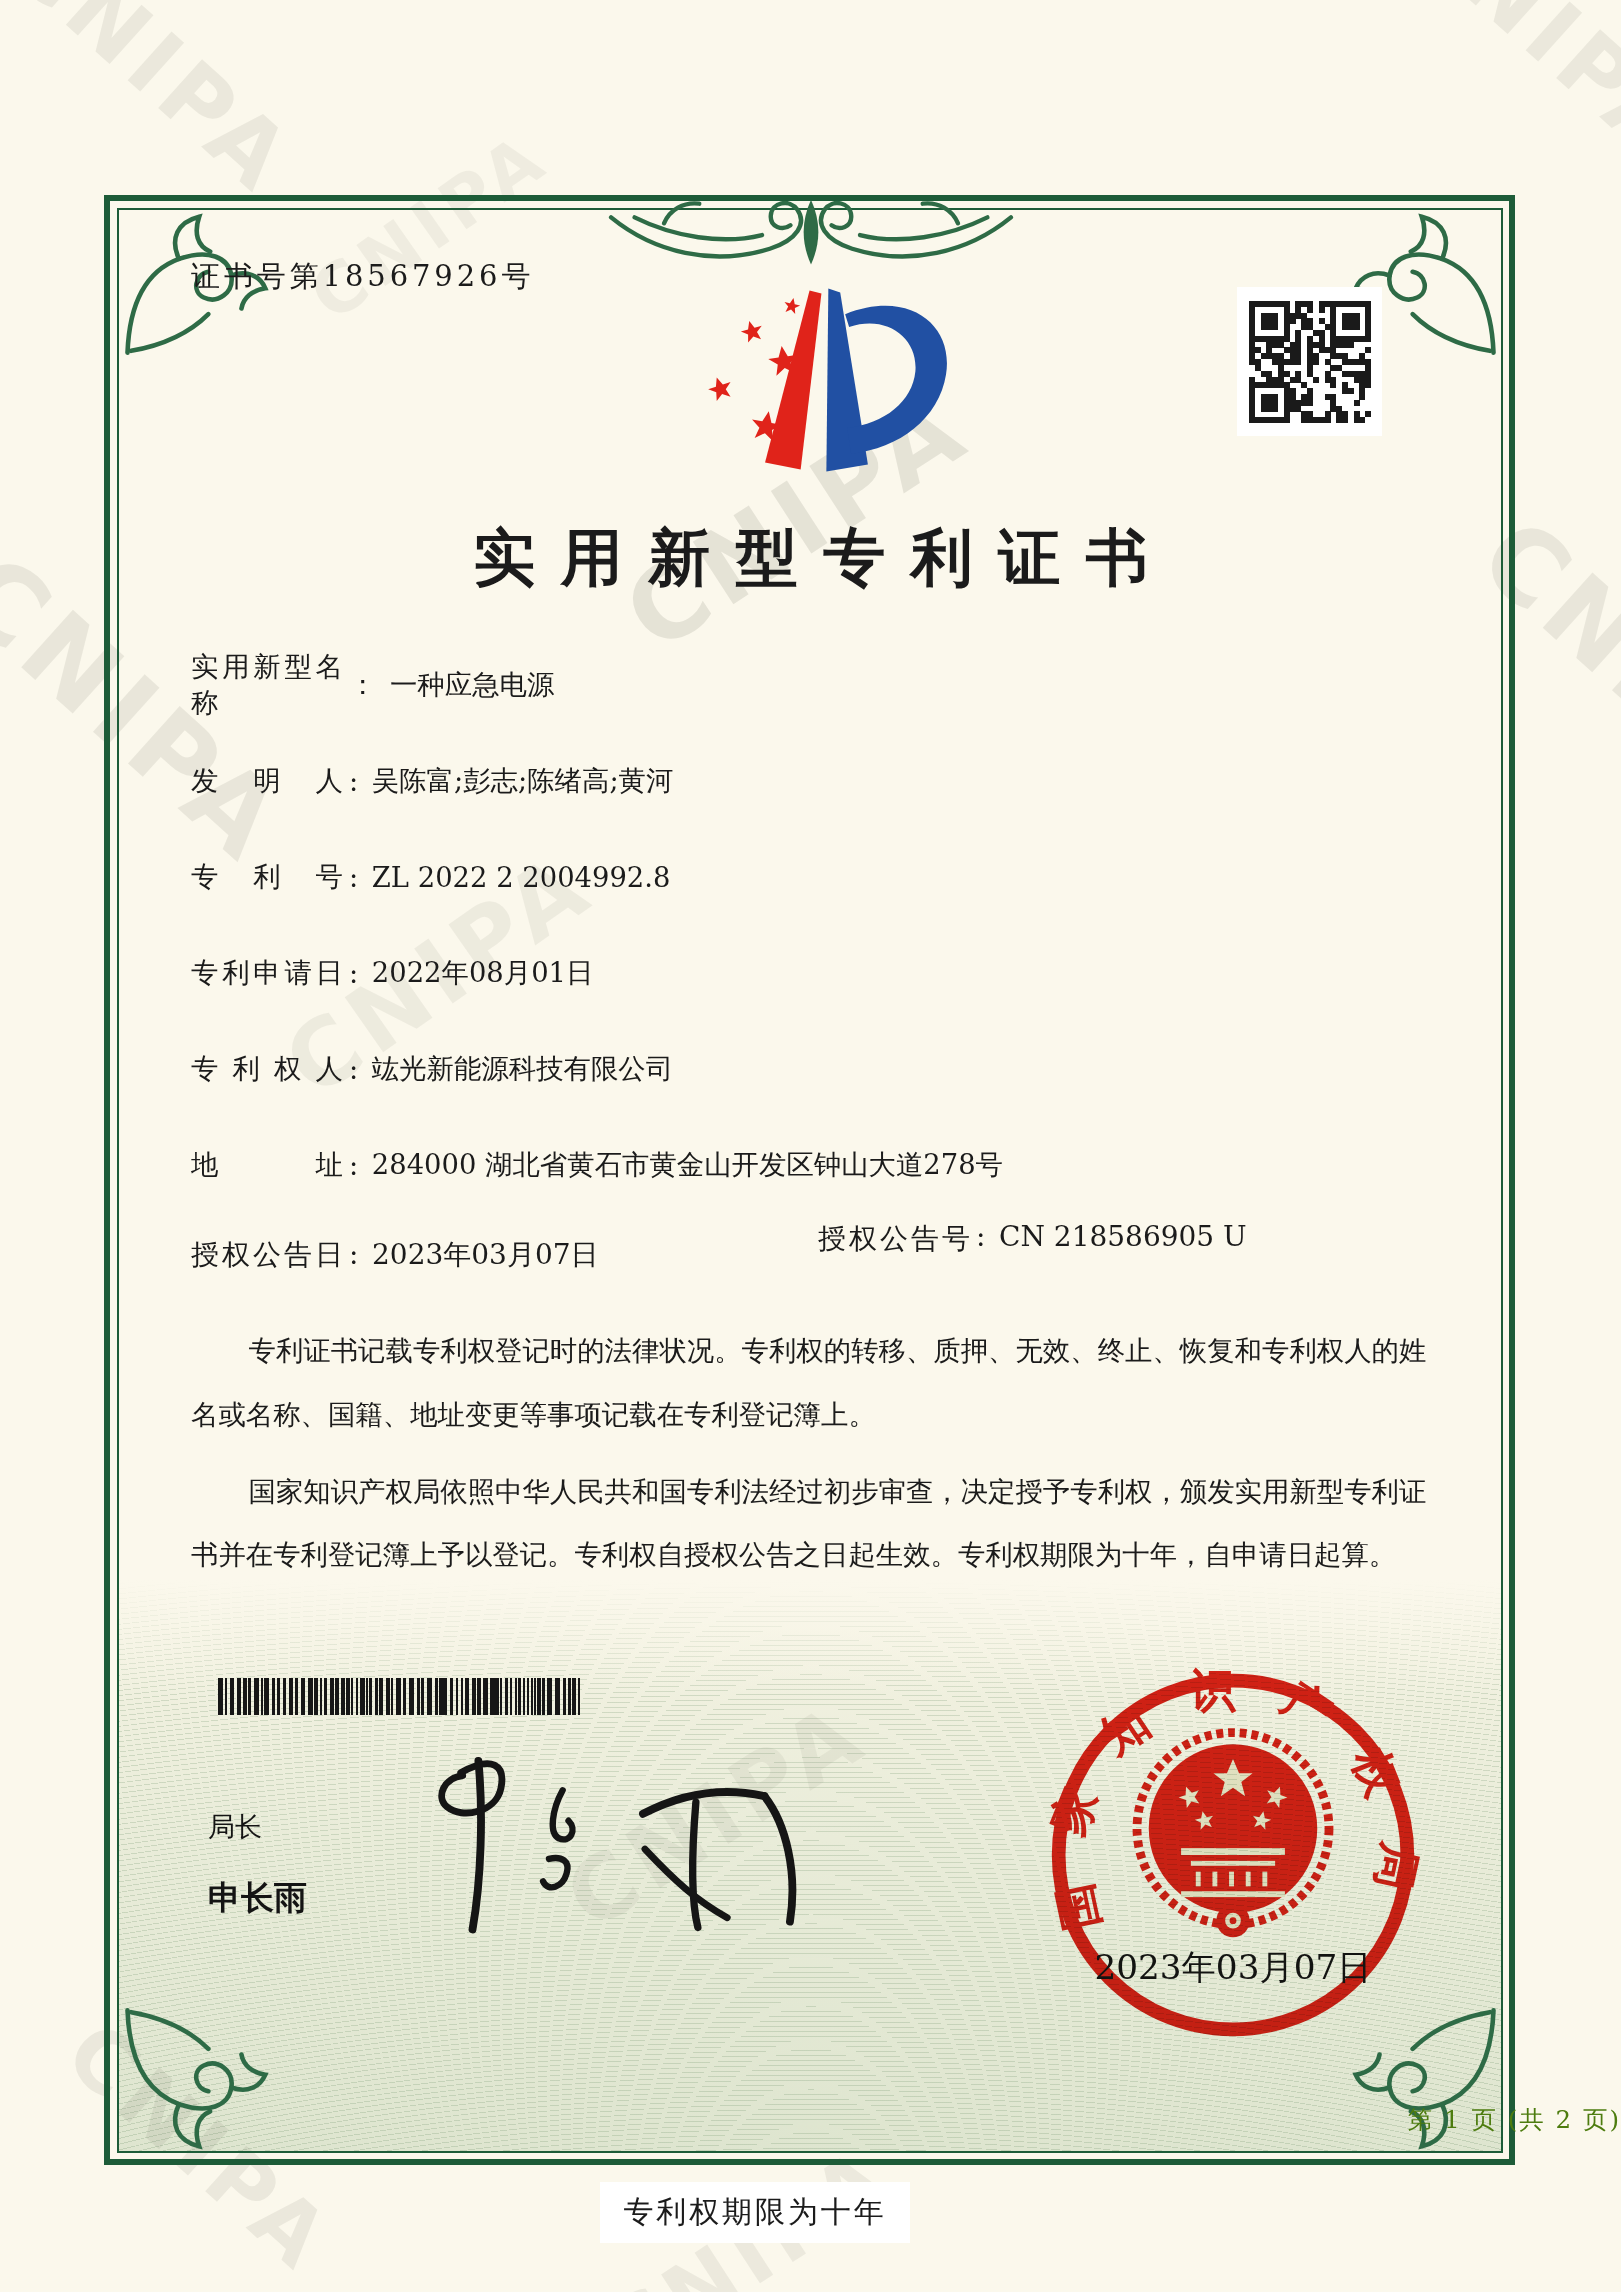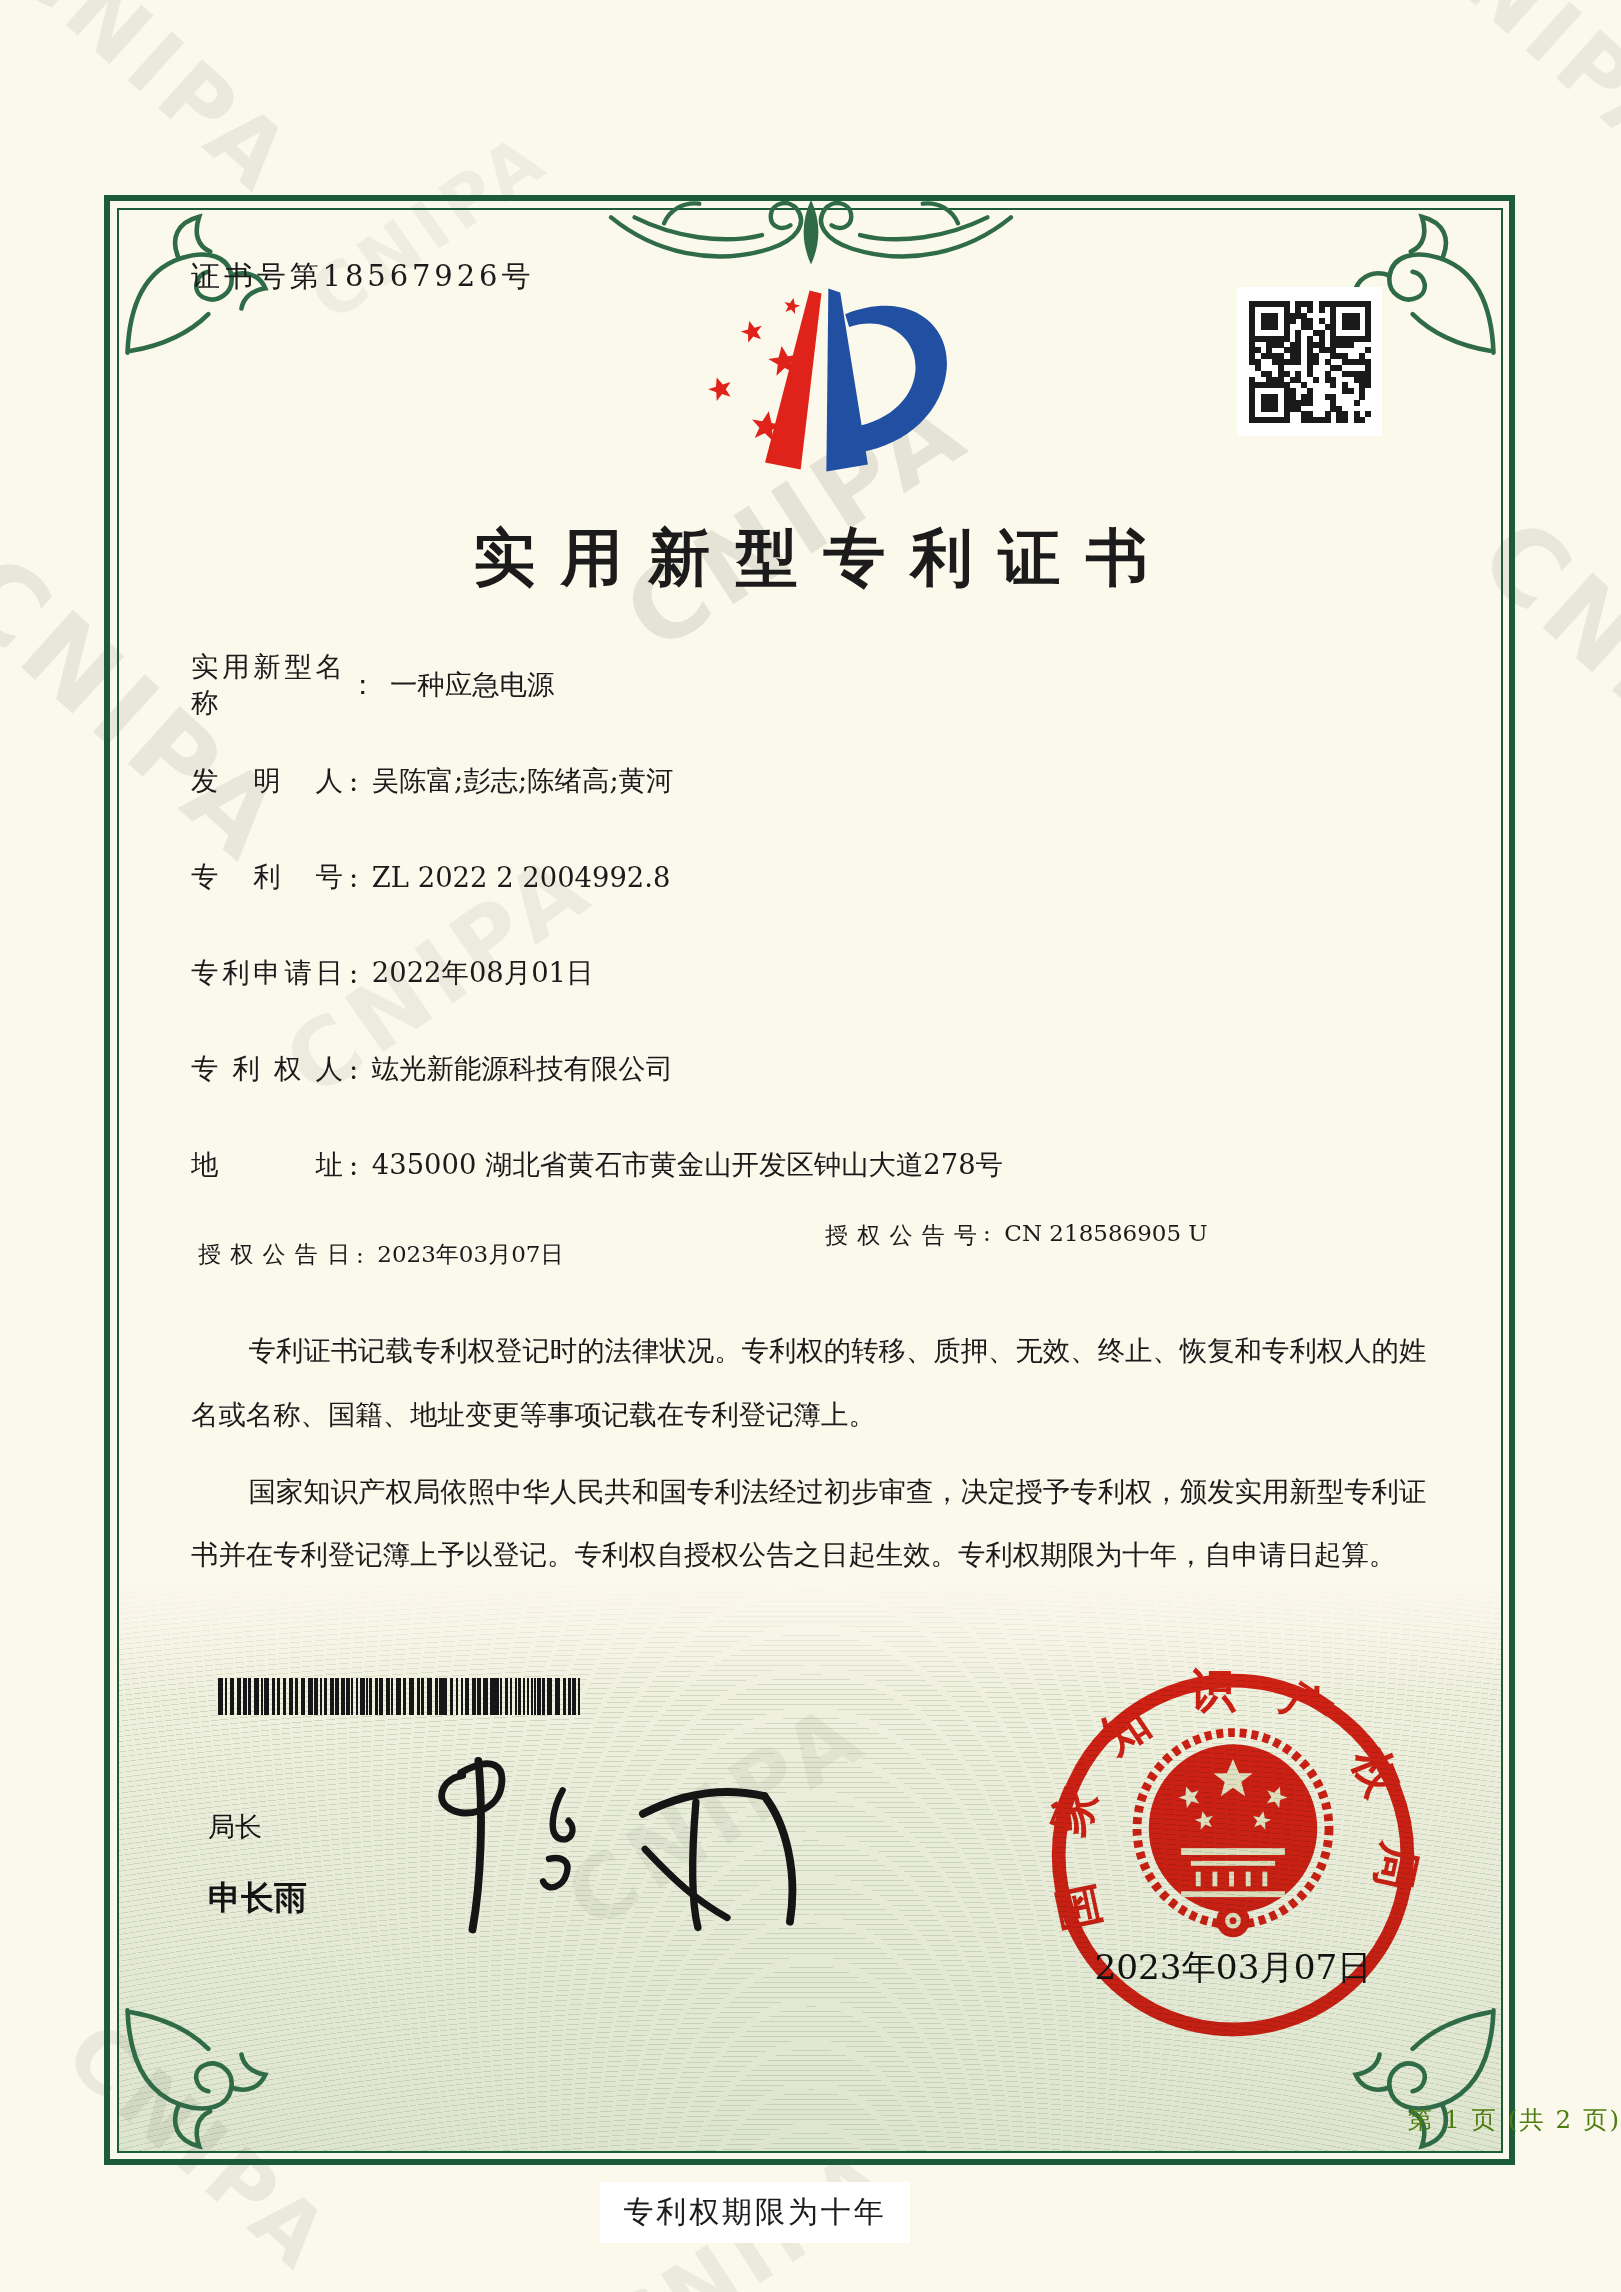--- a/index.html
+++ b/index.html
@@ -35,22 +35,22 @@
   .qr-box{position:absolute;left:1237px;top:287px;width:145px;height:149px;background:#fff;z-index:5;
           display:flex;align-items:center;justify-content:center;}
   .title{position:absolute;left:0;right:0;top:516px;text-align:center;font-size:62px;font-weight:bold;
          letter-spacing:25.5px;text-indent:25.5px;z-index:5;}
 
   
   .fields{position:absolute;left:191px;top:637px;width:1245px;z-index:5;font-size:27.4px;}
   .frow{display:flex;align-items:center;height:96px;}
   .flabel{display:block;width:152px;text-align:justify;text-align-last:justify;}
   .fcolon{margin:0 13.7px 0 5.9px;}
-  .grant-row{position:absolute;left:198px;top:1220px;width:1245px;height:69px;z-index:5;
-             font-size:23px;display:flex;align-items:center;}
+  .grant-row{position:absolute;left:191px;top:1220px;width:1245px;height:69px;z-index:5;
+             font-size:28px;display:flex;align-items:center;}
   .grant-no{position:absolute;left:627px;top:0;height:69px;display:flex;}
   .glabel{display:block;width:152px;text-align:justify;text-align-last:justify;}
 
   
   .body-text{position:absolute;left:191px;top:1319px;width:1237px;z-index:5;
              font-size:27.4px;line-height:2.32;}
   .body-text p{margin:0 0 13.7px 0;text-indent:2.1em;}
 
   
   .barcode{position:absolute;left:218px;top:1678px;width:365px;height:37px;z-index:6;}
@@ -412,21 +412,21 @@
         <span>2022年08月01日</span>
       </div>
       <div class="frow">
         <span class="flabel">专利权人</span>
         <span class="fcolon">:</span>
         <span>竑光新能源科技有限公司</span>
       </div>
       <div class="frow">
         <span class="flabel">地址</span>
         <span class="fcolon">:</span>
-        <span>435000 湖北省黄石市黄金山开发区钟山大道278号</span>
+        <span>284000 湖北省黄石市黄金山开发区钟山大道278号</span>
       </div>
     </div>
 
   <div class="grant-row">
     <span class="glabel">授权公告日</span>
     <span class="fcolon">:</span>
     <span>2023年03月07日</span>
     <span class="grant-no">
       <span class="glabel">授权公告号</span>
       <span class="fcolon">:</span>

